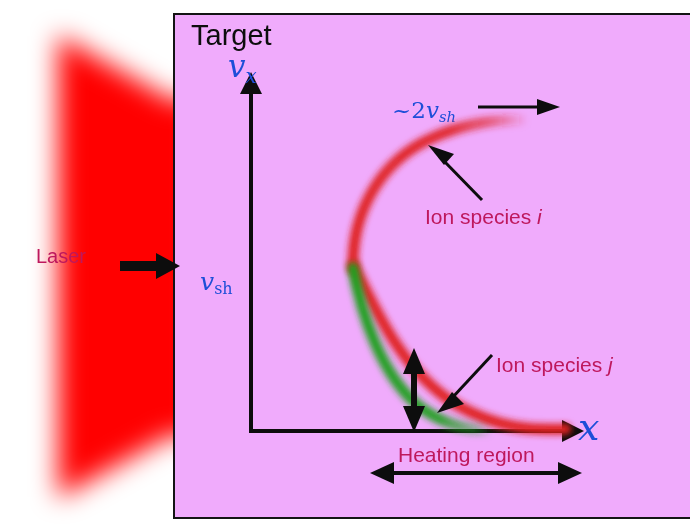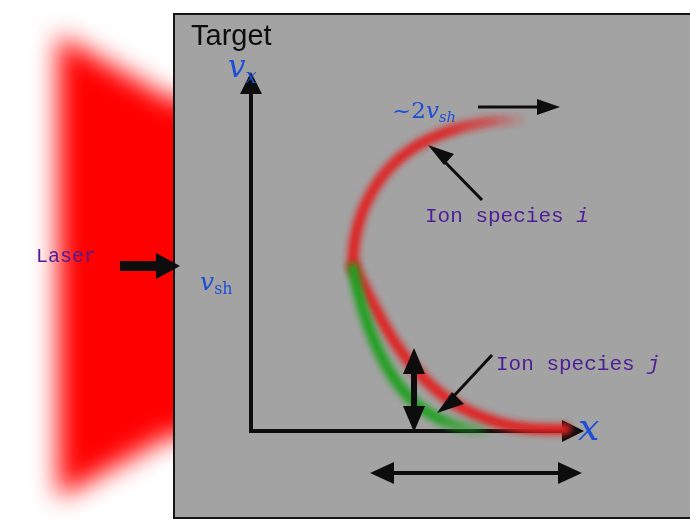--- a/index.html
+++ b/index.html
@@ -33,21 +33,21 @@
     filter: blur(13px);
   }
 
   
   #target-box {
     position: absolute;
     left: 173px;
     top: 13px;
     width: 517px;
     height: 506px;
-    background: #a3a3a3;
+    background: #f0abfc;
     border: 2px solid #141414;
     border-right: none;
     box-sizing: border-box;
     overflow: hidden;
     text-decoration: underline;
   }
   #target-label {
     position: absolute;
     left: 16px;
     top: 4px;
@@ -130,22 +130,22 @@
     font-size: 23px;
   }
   #label-vij {
     left: 308px;
     top: 358px;
     font-size: 27px;
   }
 
   .sans-label {
     position: absolute;
-    font-family: Liberation Mono, monospace;
-    color: #4c1d95;
+    font-family: Liberation Sans, sans-serif;
+    color: #be185d;
     white-space: nowrap;
   }
   #label-laser {
     left: 36px;
     top: 245px;
     font-size: 20px;
     z-index: 6;
   }
   #label-ion-i {
     left: 425px;
@@ -270,20 +270,21 @@
 
   <div id="label-vsh-axis" class="math"><i>v</i><span class="sub">sh</span></div>
 
   <div id="label-2vsh" class="math"><span>~2</span><i>v</i><span class="sub-i">sh</span></div>
 
 
   <div id="label-ion-i" class="sans-label"><span>Ion species </span><span class="ital">i</span></div>
 
   <div id="label-ion-j" class="sans-label"><span>Ion species </span><span class="ital">j</span></div>
 
+  <div id="label-heating" class="sans-label">Heating region</div>
 
   <svg id="anno-svg" viewBox="0 0 690 532">
 
     <g>
       <line x1="478" y1="107" x2="540" y2="107" stroke="#0d0d0d" stroke-width="3"></line>
       <polygon points="537,99 560,107 537,115" fill="#0d0d0d"></polygon>
     </g>
 
     <g>
       <line x1="482" y1="200" x2="443" y2="160" stroke="#0d0d0d" stroke-width="3"></line>

